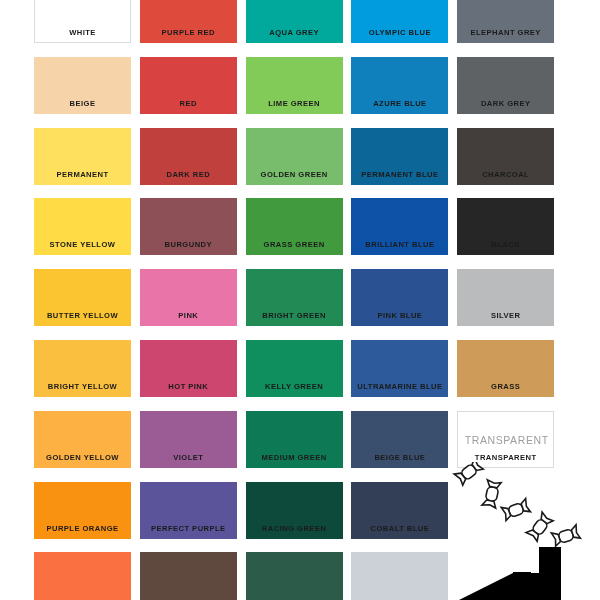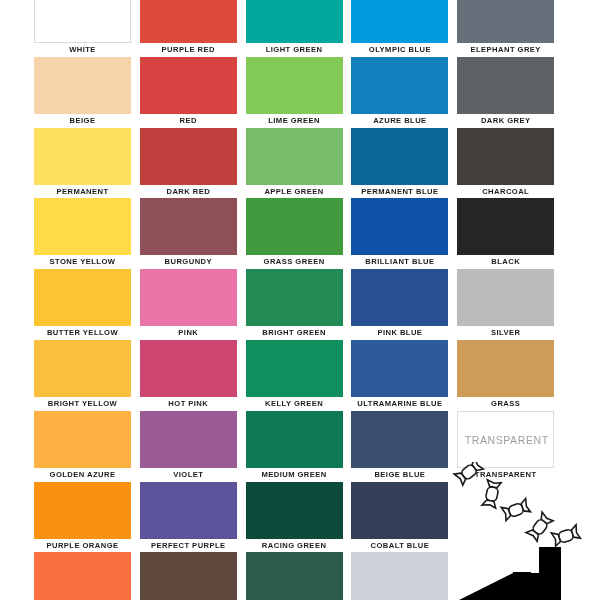--- a/index.html
+++ b/index.html
@@ -16,21 +16,21 @@
     position:absolute;left:0;top:0;width:600px;height:600px;
   }
   .cell{position:absolute;}
   .chip{
     position:absolute;left:0;top:0;
     width:97px;height:57px;
     box-sizing:border-box;
   }
   .chip.outlined{border:1px solid #d9dcde;}
   .chip-label{
-    position:absolute;left:-4px;top:59px;
+    position:absolute;left:-4px;top:42px;
     width:105px;
     text-align:center;
     font-size:7.6px;
     font-weight:bold;
     letter-spacing:0.45px;
     color:#1b1b1b;
     line-height:10px;
     white-space:nowrap;
   }
   .chip-inner-text{
@@ -69,21 +69,21 @@
       <div class="cell" style="left: 34px; top: 269.2px;">
         <div class="chip" title="BUTTER YELLOW" style="background: rgb(251, 197, 49);"></div>
         <div class="chip-label">BUTTER YELLOW</div>
       </div>
       <div class="cell" style="left: 34px; top: 340px;">
         <div class="chip" title="BRIGHT YELLOW" style="background: rgb(251, 191, 64);"></div>
         <div class="chip-label">BRIGHT YELLOW</div>
       </div>
       <div class="cell" style="left: 34px; top: 410.8px;">
         <div class="chip" title="GOLDEN YELLOW" style="background: rgb(254, 177, 67);"></div>
-        <div class="chip-label">GOLDEN AZURE</div>
+        <div class="chip-label">GOLDEN YELLOW</div>
       </div>
       <div class="cell" style="left: 34px; top: 481.6px;">
         <div class="chip" title="LIGHT ORANGE" style="background: rgb(250, 146, 17);"></div>
         <div class="chip-label">PURPLE ORANGE</div>
       </div>
       <div class="cell" style="left: 34px; top: 552.4px;">
         <div class="chip" title="ORANGE" style="background: rgb(251, 112, 64);"></div>
       </div>
       <div class="cell" style="left: 139.8px; top: -14px;">
         <div class="chip" title="MEDIUM RED" style="background: rgb(222, 75, 60);"></div>
@@ -115,29 +115,29 @@
       </div>
       <div class="cell" style="left: 139.8px; top: 481.6px;">
         <div class="chip" title="PERFECT PURPLE" style="background: rgb(91, 84, 155);"></div>
         <div class="chip-label">PERFECT PURPLE</div>
       </div>
       <div class="cell" style="left: 139.8px; top: 552.4px;">
         <div class="chip" title="BROWN" style="background: rgb(95, 72, 62);"></div>
       </div>
       <div class="cell" style="left: 245.6px; top: -14px;">
         <div class="chip" title="AQUA GREEN" style="background: rgb(0, 169, 155);"></div>
-        <div class="chip-label">LIGHT GREEN</div>
+        <div class="chip-label">AQUA GREY</div>
       </div>
       <div class="cell" style="left: 245.6px; top: 56.8px;">
         <div class="chip" title="LIME GREEN" style="background: rgb(131, 203, 88);"></div>
         <div class="chip-label">LIME GREEN</div>
       </div>
       <div class="cell" style="left: 245.6px; top: 127.6px;">
         <div class="chip" title="APPLE GREEN" style="background: rgb(119, 189, 107);"></div>
-        <div class="chip-label">APPLE GREEN</div>
+        <div class="chip-label">GOLDEN GREEN</div>
       </div>
       <div class="cell" style="left: 245.6px; top: 198.4px;">
         <div class="chip" title="GRASS GREEN" style="background: rgb(65, 154, 62);"></div>
         <div class="chip-label">GRASS GREEN</div>
       </div>
       <div class="cell" style="left: 245.6px; top: 269.2px;">
         <div class="chip" title="BRIGHT GREEN" style="background: rgb(33, 138, 85);"></div>
         <div class="chip-label">BRIGHT GREEN</div>
       </div>
       <div class="cell" style="left: 245.6px; top: 340px;">

